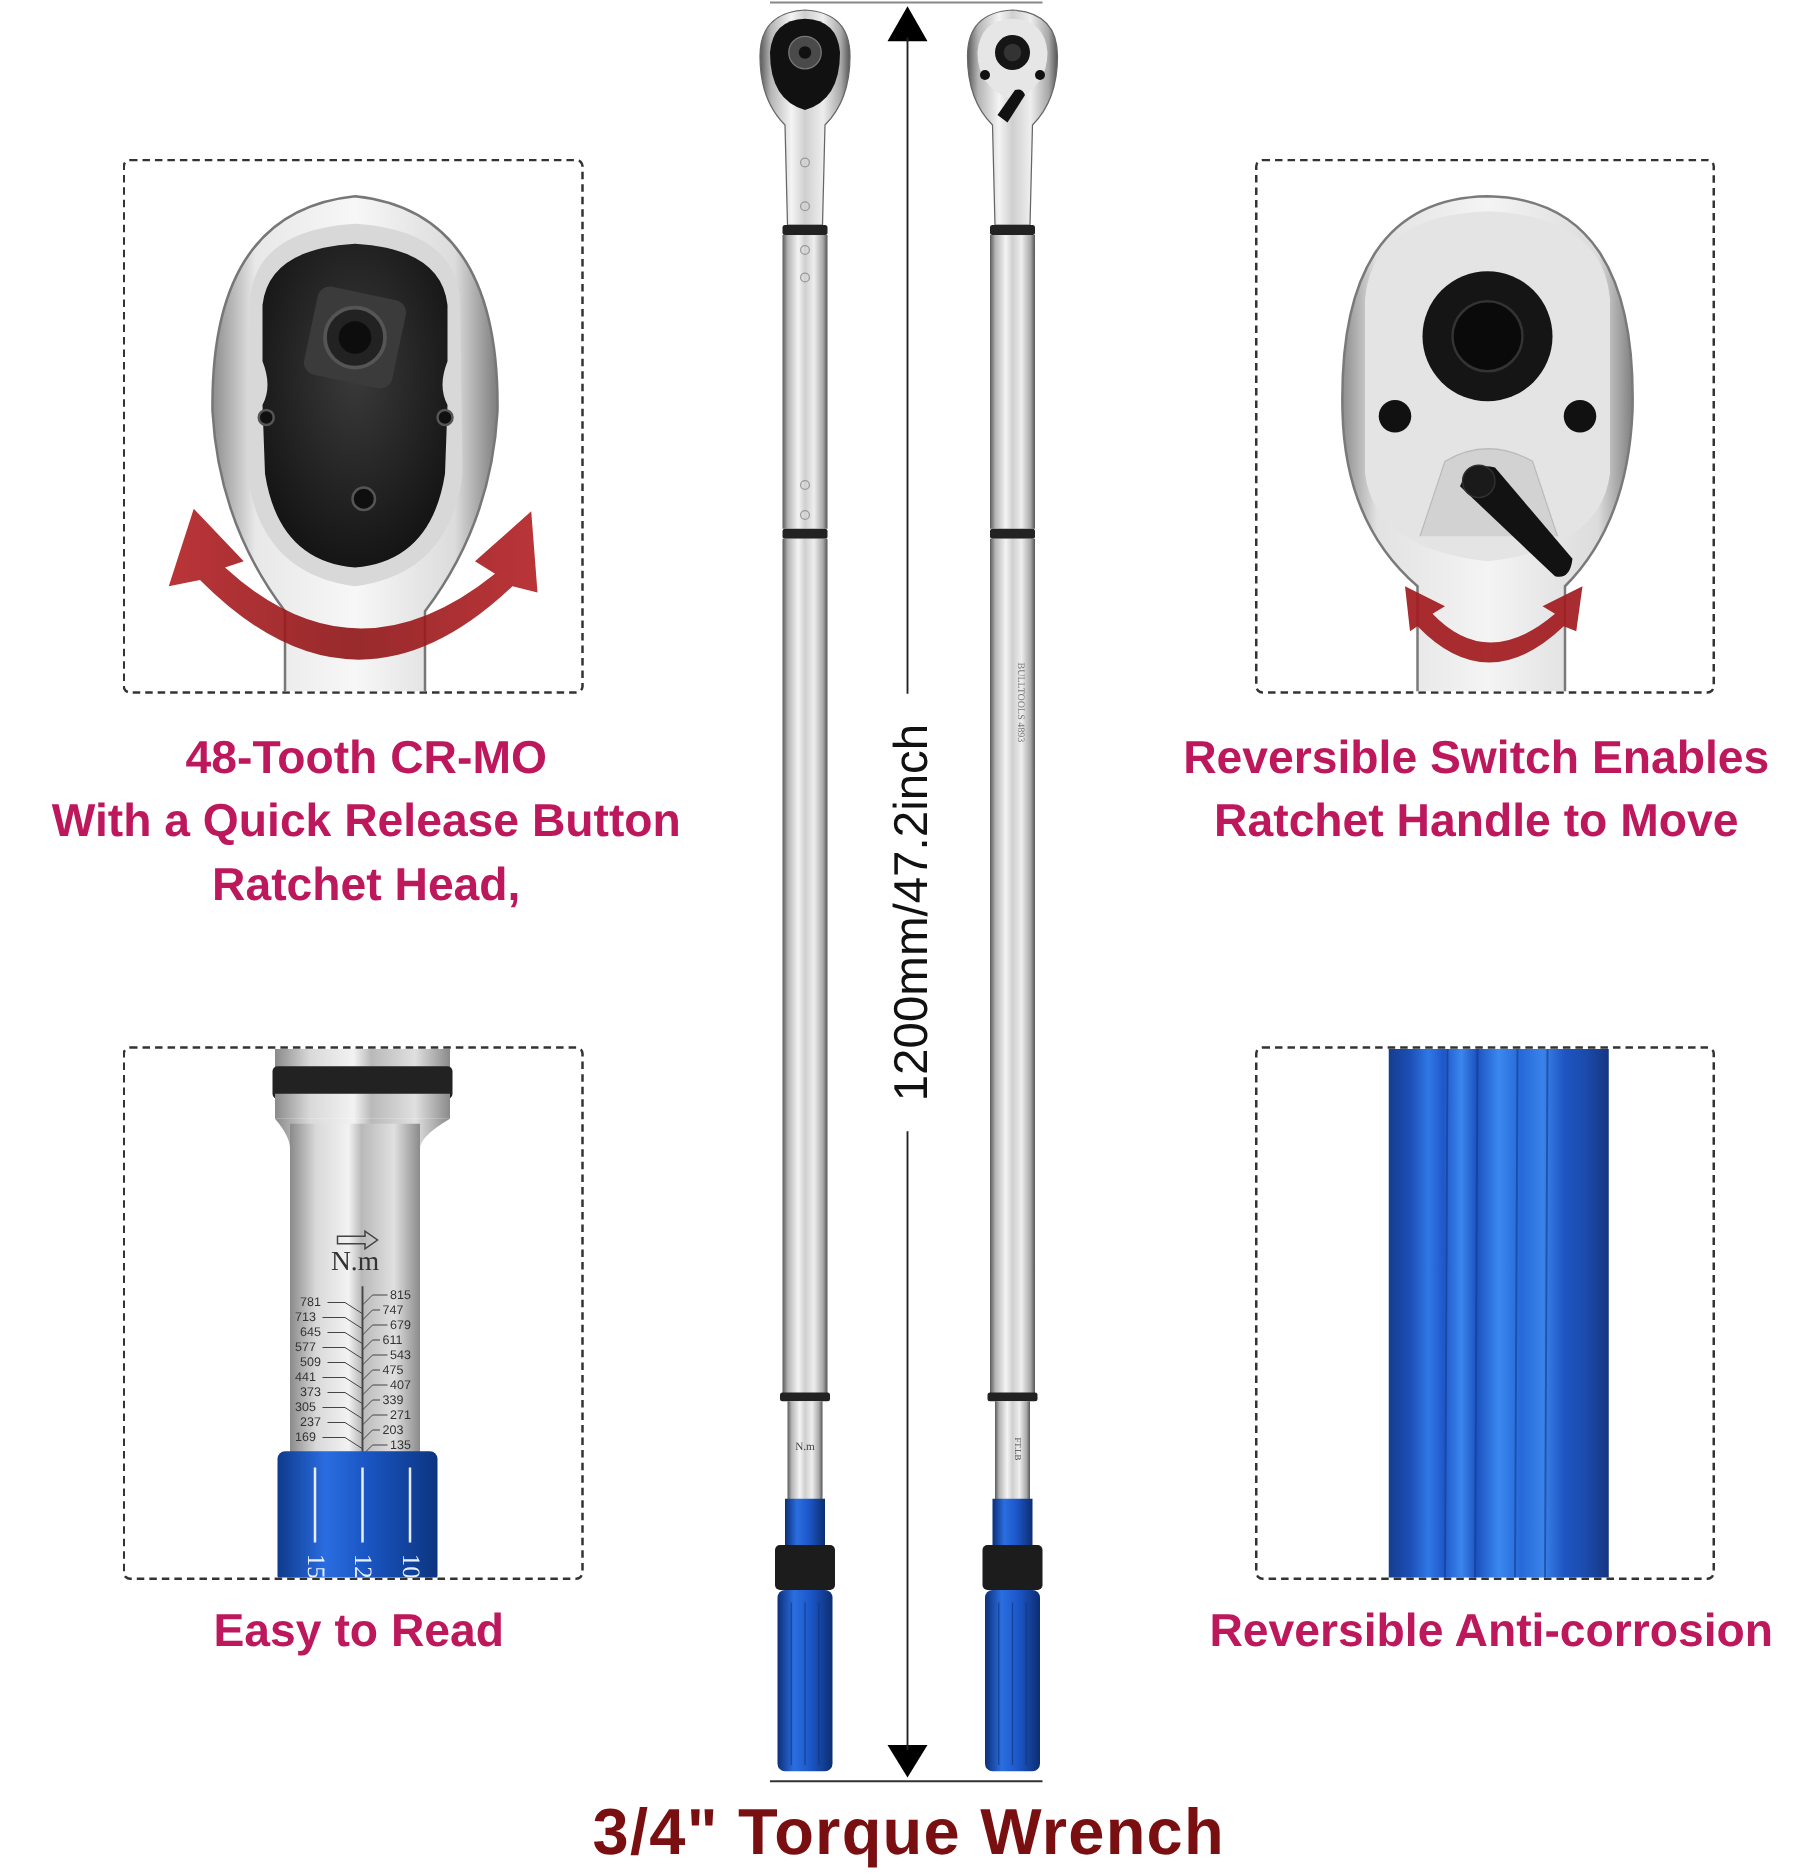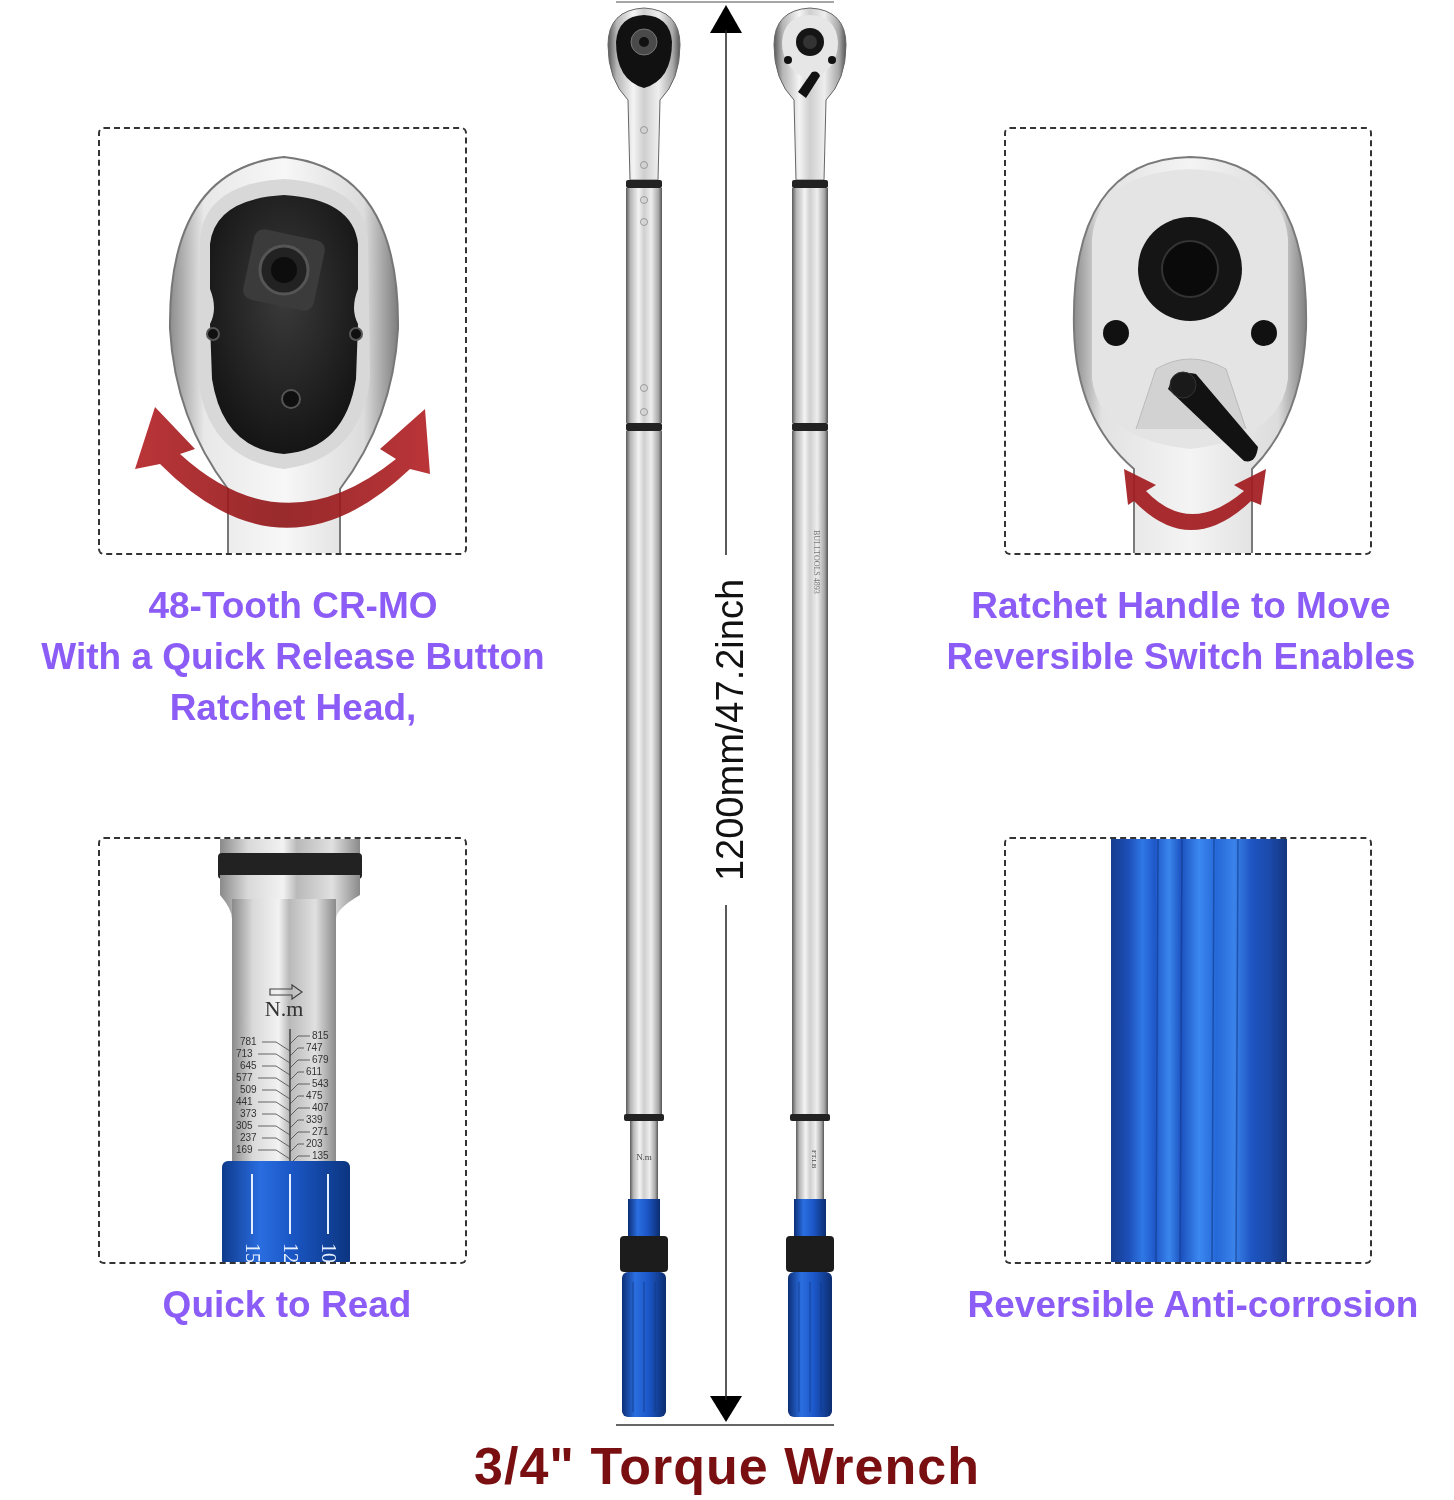--- a/index.html
+++ b/index.html
@@ -1,19 +1,19 @@
 <!DOCTYPE html>
 <html><head>
 <meta charset="utf-8">
 <style>
   html,body{margin:0;padding:0;background:#fff;}
   body{width:1454px;height:1500px;position:relative;overflow:hidden;font-family:"Liberation Sans",sans-serif;}
   .abs{position:absolute;}
   .panel{position:absolute;border:2px dashed #333;border-radius:6px;overflow:hidden;background:#fff;box-sizing:border-box;}
-  .caption{position:absolute;text-align:center;font-weight:bold;color:#8b5cf6;font-size:37px;line-height:51px;}
+  .caption{position:absolute;text-align:center;font-weight:bold;color:#be185d;font-size:37px;line-height:51px;}
   .caption div{white-space:nowrap;}
   .title{position:absolute;left:0;width:1454px;top:1436px;text-align:center;font-weight:bold;font-size:52px;color:#7a0f12;letter-spacing:1px;}
   .dim-label{position:absolute;left:700px;top:560px;width:60px;height:340px;}
   .dim-label span{position:absolute;left:50%;top:50%;transform:translate(-50%,-50%) rotate(-90deg);white-space:nowrap;font-size:38px;color:#111;font-family:"Liberation Sans",sans-serif;}
   svg{display:block;}
 </style>
 </head>
 <body>
 
 <div class="panel" style="left:98px;top:127px;width:369px;height:428px;">
@@ -187,25 +187,25 @@
     </g>
   </svg>
 </div>
 
 <div class="caption" style="left:0;top:580px;width:586px;">
   <div>48-Tooth CR-MO</div>
   <div>With a Quick Release Button</div>
   <div>Ratchet Head,</div>
 </div>
 <div class="caption" style="left:908px;top:580px;width:546px;">
+  <div>Reversible Switch Enables</div>
   <div>Ratchet Handle to Move</div>
-  <div>Reversible Switch Enables</div>
 </div>
 <div class="caption" style="left:0;top:1279px;width:574px;">
-  <div>Quick to Read</div>
+  <div>Easy to Read</div>
 </div>
 <div class="caption" style="left:940px;top:1279px;width:506px;">
   <div>Reversible Anti-corrosion</div>
 </div>
 
 <svg class="abs" style="left:600px;top:0;" width="250" height="1440" viewBox="0 0 250 1440">
   <defs>
     <linearGradient id="shaft" x1="0" x2="1">
       <stop offset="0" stop-color="#5a5a5a"></stop>
         <stop offset="0.12" stop-color="#b5b5b5"></stop>

